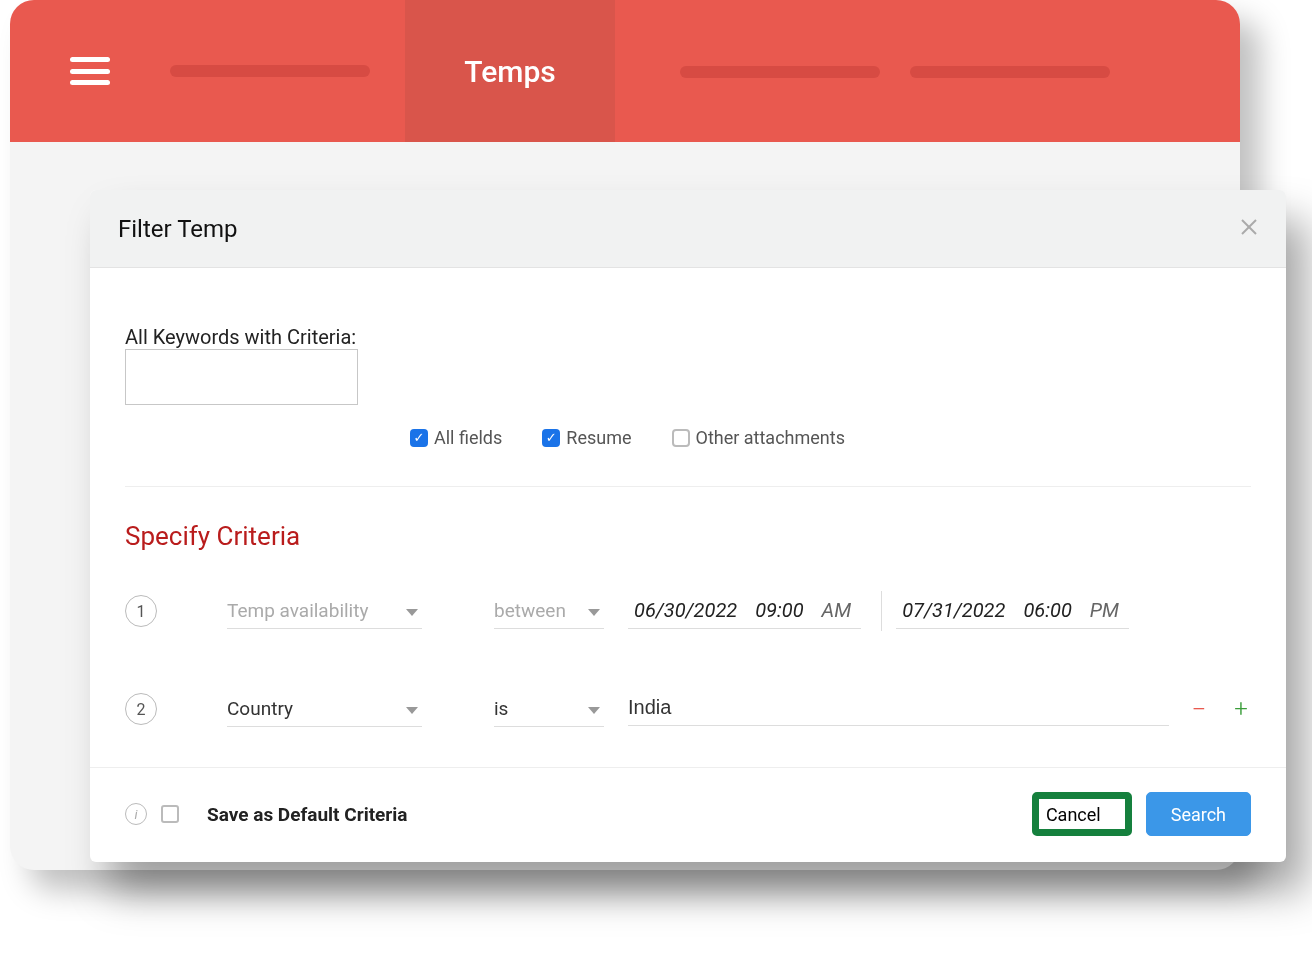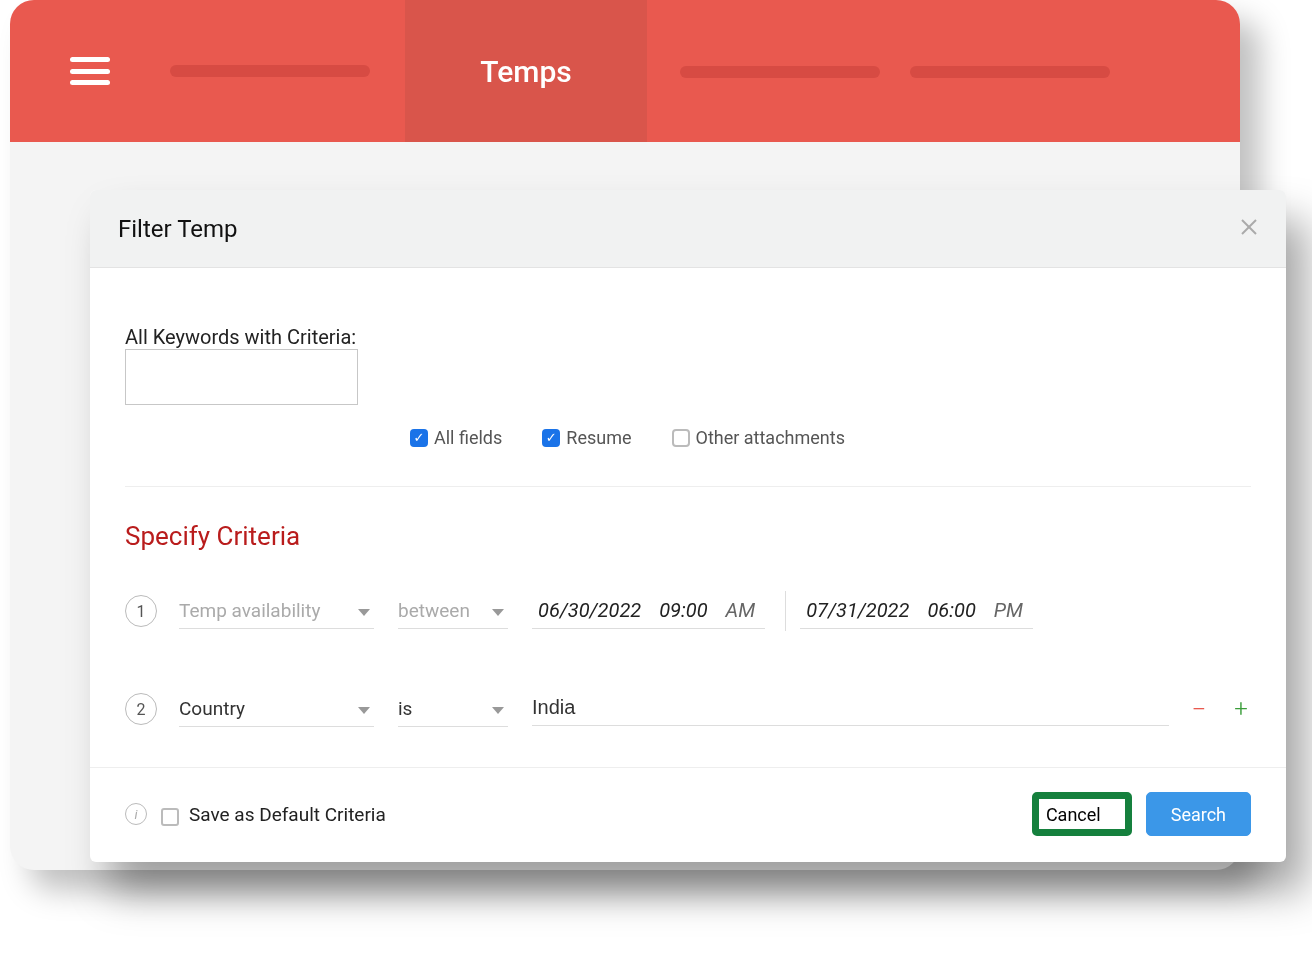--- a/index.html
+++ b/index.html
@@ -40,21 +40,21 @@
   .header-placeholder {
     height: 12px;
     background: #d74b43;
     border-radius: 6px;
   }
   .ph1 { width: 200px; margin-left: 60px; }
   .active-tab {
     position: absolute;
     left: 395px;
     top: 0;
-    width: 242px;
+    width: 210px;
     height: 142px;
     background: #d9554b;
     display: flex;
     align-items: center;
     justify-content: center;
   }
   .active-tab-label {
     color: #fff;
     font-size: 30px;
     font-weight: 500;
@@ -182,20 +182,21 @@
     flex-shrink: 0;
   }
   .sel {
     position: relative;
     min-width: 100px;
     border-bottom: 1px solid #ddd;
     padding: 6px 28px 6px 0;
     font-size: 19px;
     margin-right: 24px;
     cursor: pointer;
+    margin-left: 48px;
   }
   .sel .arrow {
     position: absolute;
     right: 4px;
     top: 50%;
     transform: translateY(-30%);
     width: 0; height: 0;
     border-left: 6px solid transparent;
     border-right: 6px solid transparent;
     border-top: 7px solid #999;
@@ -260,24 +261,24 @@
     display: inline-flex;
     align-items: center;
     justify-content: center;
     color: #aaa;
     font-size: 13px;
     font-style: italic;
     margin-right: 14px;
   }
   .save-chk {
     display: inline-flex;
-    align-items: flex-end;
-    gap: 10px;
+    align-items: center;
+    gap: 28px;
     font-size: 19px;
-    font-weight: 400;
+    font-weight: 700;
     color: #222;
     cursor: pointer;
   }
   .save-chk .chk-box { border-radius: 3px; }
   .footer-spacer { flex: 1; }
   .btn {
     height: 44px;
     padding: 0 24px;
     border-radius: 5px;
     font-size: 18px;

